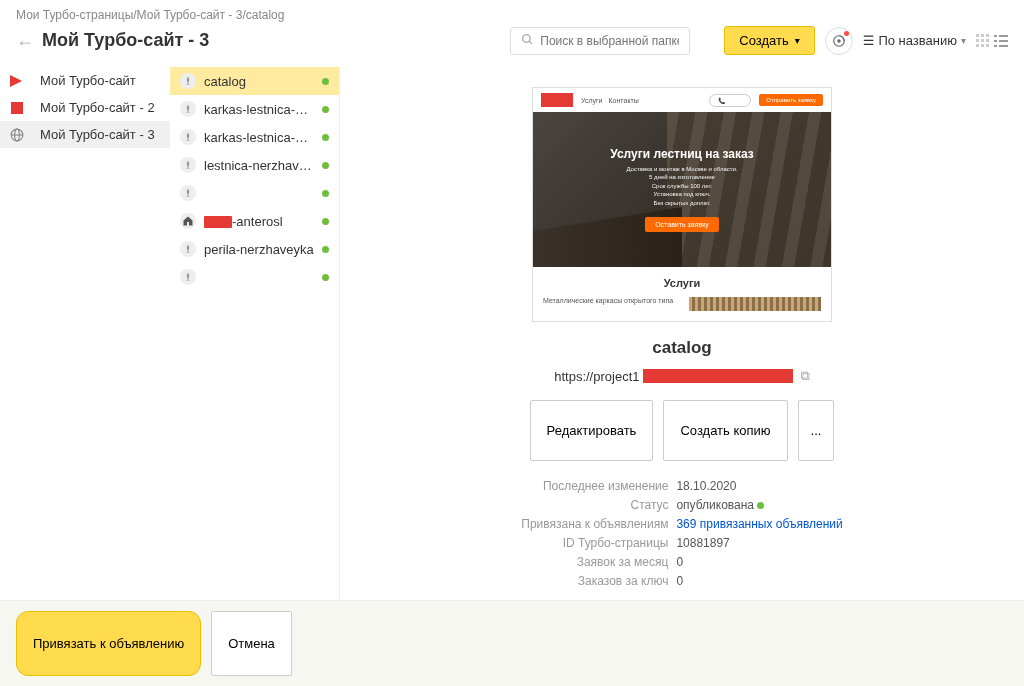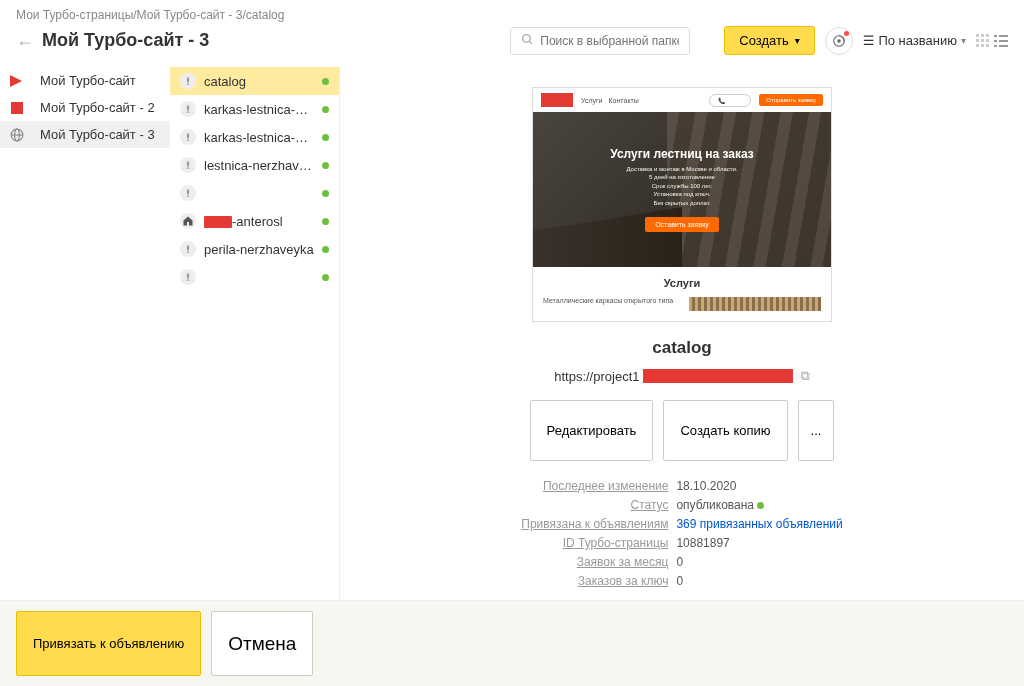--- a/index.html
+++ b/index.html
@@ -71,28 +71,28 @@
   .detail-title { font-size: 17px; font-weight: bold; margin-top: 16px; }
   .detail-url { margin-top: 10px; font-size: 13px; display: flex; align-items: center; gap: 4px; }
   .url-redacted { background: #e53935; height: 14px; width: 150px; display: inline-block; vertical-align: middle; }
   .copy-icon { color: #aaa; cursor: pointer; font-size: 13px; margin-left: 3px; }
   
   .detail-buttons { margin-top: 16px; display: flex; gap: 10px; }
   .d-btn { border: 1px solid #ccc; background: #fff; padding: 22px 16px; font-size: 13px; cursor: pointer; border-radius: 2px; }
   .d-btn.more { padding: 7px 12px; }
   
   .detail-meta { margin-top: 18px; display: grid; grid-template-columns: auto auto; gap: 5px 8px; font-size: 12px; }
-  .meta-label { text-align: right; color: #999; text-decoration: underline; }
+  .meta-label { text-align: right; color: #999; }
   .meta-value { text-align: left; color: #555; }
   .meta-value .gdot { display: inline-block; width: 7px; height: 7px; background: #6fbf3f; border-radius: 50%; margin-left: 3px; vertical-align: middle; }
   .meta-value a { color: #0055d4; text-decoration: none; }
   
   .footer { position: absolute; bottom: 0; left: 0; right: 0; background: #f7f7f2; padding: 10px 16px; display: flex; gap: 10px; border-top: 1px solid #eee; }
-  .f-btn-primary { background: #ffdb4d; border: 1px solid #e8c000; padding: 24px 16px; font-size: 13px; cursor: pointer; border-radius: 2px; }
-  .f-btn-secondary { background: #fff; border: 1px solid #ccc; padding: 8px 16px; font-size: 19px; cursor: pointer; border-radius: 2px; }
+  .f-btn-primary { background: #ffdb4d; border: 1px solid #e8c000; padding: 24px 16px; font-size: 13px; cursor: pointer; border-radius: 12px; }
+  .f-btn-secondary { background: #fff; border: 1px solid #ccc; padding: 8px 16px; font-size: 13px; cursor: pointer; border-radius: 2px; }
 </style>
 </head>
 <body>
 
 <div class="header">
   <div class="breadcrumb">Мои Турбо-страницы/Мой Турбо-сайт - 3/catalog</div>
   <div class="title-row">
     <div class="title-left">
       <span class="back-arrow">←</span>
       <span class="page-title">Мой Турбо-сайт - 3</span>

